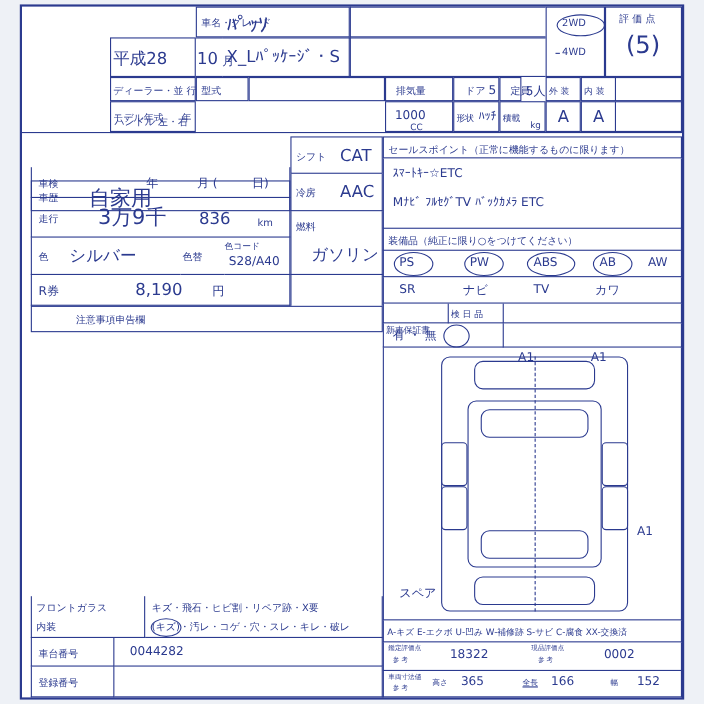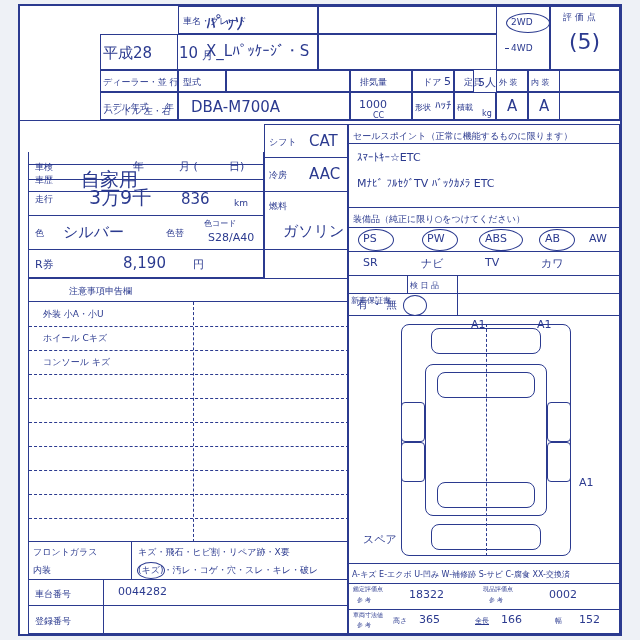--- a/index.html
+++ b/index.html
@@ -70,23 +70,20 @@
     <span class="t xs" style="left:10px;top:5px;">ドア</span>
   </div>
   <div class="cell" style="left:434px;top:64px;width:20px;height:22px;">
     <span class="t xs" style="left:9px;top:5px;">定員</span>
   </div>
 
   <div class="cell" style="left:80px;top:86px;width:78px;height:28px;">
     <span class="t xs" style="left:2px;top:8px;">モデル年式</span>
     <span class="t xs" style="left:64px;top:8px;">年</span>
   </div>
-  <div class="cell" style="left:158px;top:86px;width:172px;height:28px;">
-    <span class="t hand mid" style="left:12px;top:5px;">DBA-M700A</span>
-  </div>
   <div class="cell" style="left:330px;top:86px;width:62px;height:28px;">
     <span class="t hand sml" style="left:8px;top:5px;">1000</span>
     <span class="t xxs" style="left:22px;top:18px;">CC</span>
   </div>
   <div class="cell" style="left:392px;top:86px;width:42px;height:28px;">
     <span class="t xxs" style="left:2px;top:9px;">形状</span>
     <span class="t hand sml" style="left:22px;top:6px;">ﾊｯﾁ</span>
   </div>
   <div class="cell" style="left:434px;top:86px;width:42px;height:28px;">
     <span class="t xxs" style="left:2px;top:9px;">積載</span>
@@ -216,35 +213,20 @@
   <div class="cell" style="left:438px;top:270px;width:162px;height:18px;border-top:none;border-left:none;"></div>
   <div class="cell" style="left:328px;top:288px;width:110px;height:22px;border-top:none;">
     <span class="t sml" style="left:8px;top:3px;">有 ・ 無</span>
     <div style="position:absolute;left:54px;top:1px;width:22px;height:19px;border:1.3px solid #2b3a8f;border-radius:50%;"></div>
   </div>
   <div class="cell" style="left:438px;top:288px;width:162px;height:22px;border-top:none;border-left:none;"></div>
 
   <div class="cell" style="left:8px;top:272px;width:320px;height:24px;">
     <span class="t xs" style="left:40px;top:6px;">注意事項申告欄</span>
   </div>
-  <div class="cell" style="left:8px;top:296px;width:320px;height:240px;border-top:none;">
-    <div class="vdash" style="left:164px;top:0px;height:240px;"></div>
-    <div class="dash" style="left:0px;top:24px;width:320px;"></div>
-    <div class="dash" style="left:0px;top:48px;width:320px;"></div>
-    <div class="dash" style="left:0px;top:72px;width:320px;"></div>
-    <div class="dash" style="left:0px;top:96px;width:320px;"></div>
-    <div class="dash" style="left:0px;top:120px;width:320px;"></div>
-    <div class="dash" style="left:0px;top:144px;width:320px;"></div>
-    <div class="dash" style="left:0px;top:168px;width:320px;"></div>
-    <div class="dash" style="left:0px;top:192px;width:320px;"></div>
-    <div class="dash" style="left:0px;top:216px;width:320px;"></div>
-    <span class="t hand xs" style="left:14px;top:6px;">外装 小A・小U</span>
-    <span class="t hand xs" style="left:14px;top:30px;">ホイール Cキズ</span>
-    <span class="t hand xs" style="left:14px;top:54px;">コンソール キズ</span>
-  </div>
 
   <div class="cell" style="left:328px;top:310px;width:272px;height:248px;border-top:none;">
 
     <div class="carbox rr" style="left:52px;top:8px;width:170px;height:232px;"></div>
 
     <div class="carbox rr" style="left:76px;top:48px;width:122px;height:152px;"></div>
 
     <div class="carbox rr" style="left:82px;top:12px;width:110px;height:26px;"></div>
 
     <div class="carbox rr" style="left:82px;top:208px;width:110px;height:26px;"></div>

